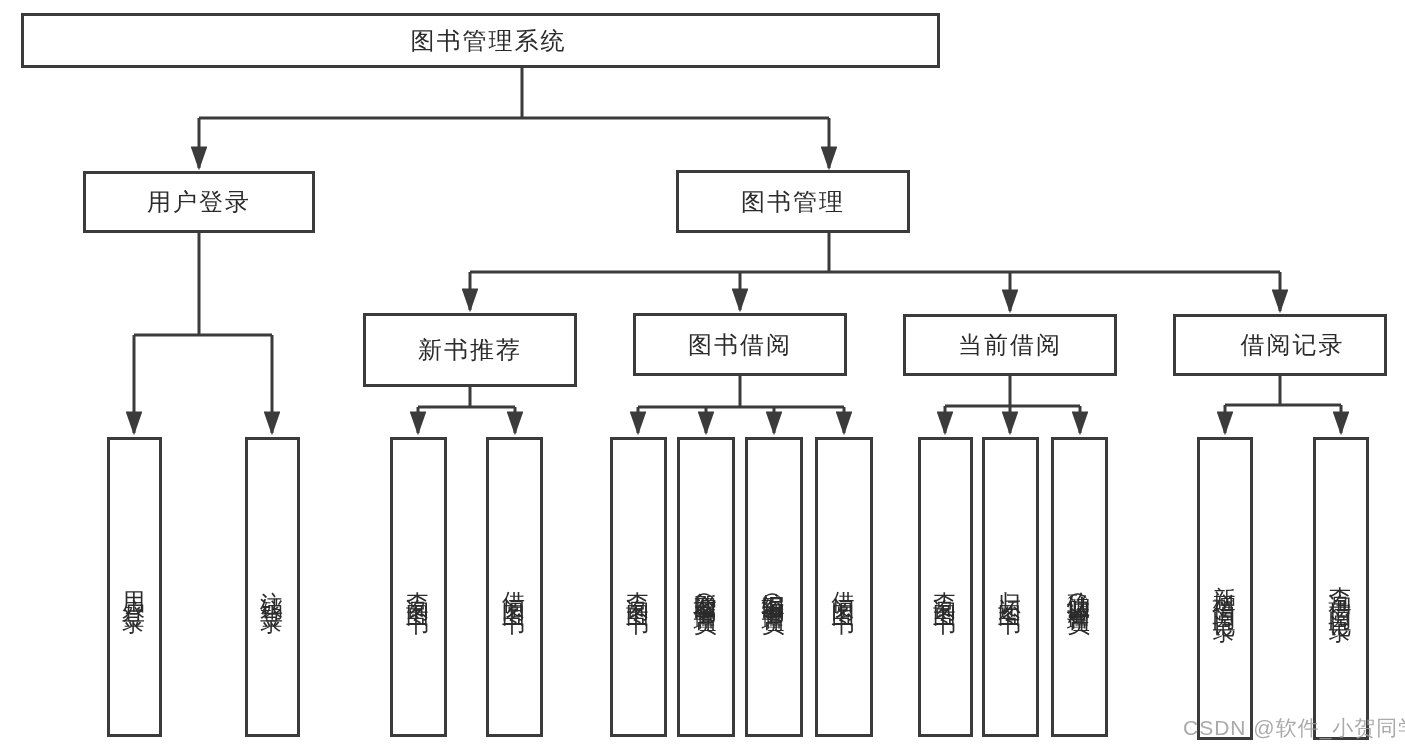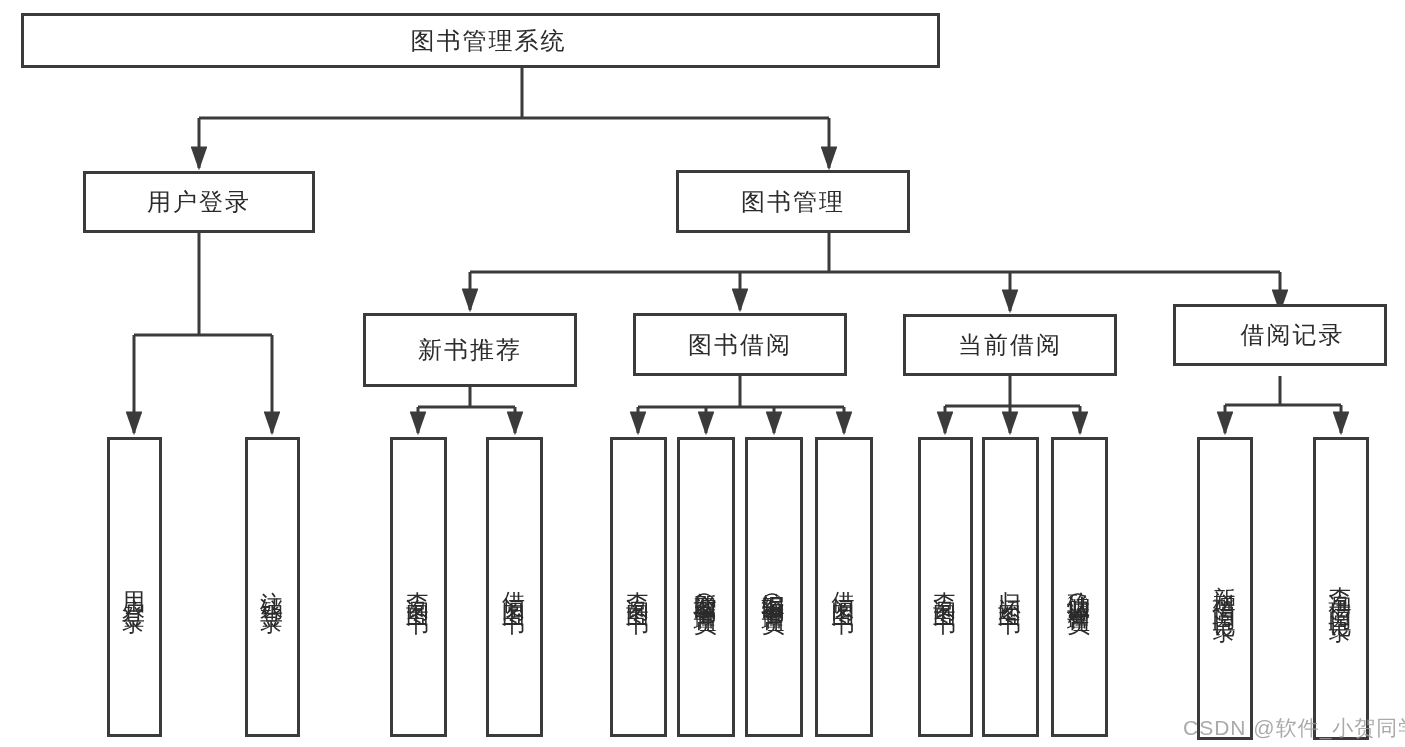--- a/index.html
+++ b/index.html
@@ -99,21 +99,21 @@
 
   <div class="box h" style="left:363px; top:313px; width:214px; height:74px;">
     <span class="lbl">新书推荐</span>
   </div>
   <div class="box h" style="left:633px; top:313px; width:214px; height:63px;font-family:Liberation Mono, monospace;">
     <span class="lbl">图书借阅</span>
   </div>
   <div class="box h" style="left:903px; top:314px; width:214px; height:62px;">
     <span class="lbl">当前借阅</span>
   </div>
-  <div class="box h" style="left:1173px; top:304px; width:214px; height:62px;padding-left:25px;">
+  <div class="box h" style="left:1173px; top:314px; width:214px; height:62px;padding-left:25px;">
     <span class="lbl">借阅记录</span>
   </div>
 
   <div class="box v" style="left:107px; top:437px; width:55px; height:300px;">
     <span class="lbl">用户登录</span>
   </div>
   <div class="box v" style="left:245px; top:437px; width:55px; height:300px;">
     <span class="lbl">注销登录</span>
   </div>
 

